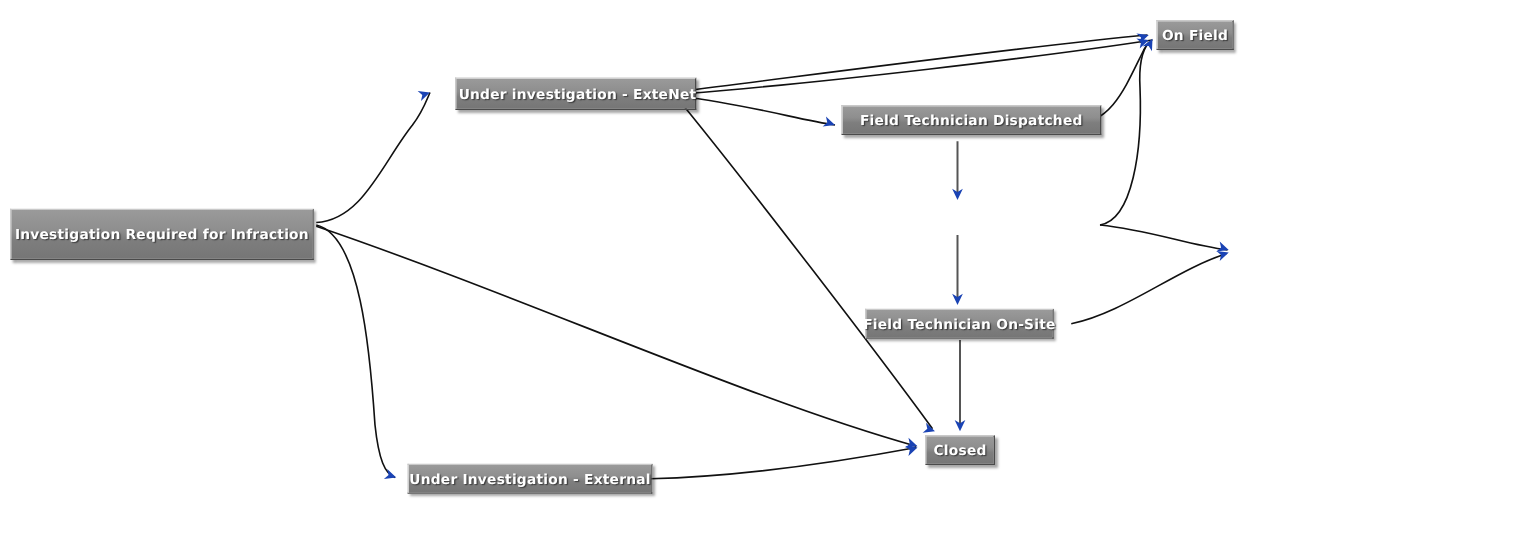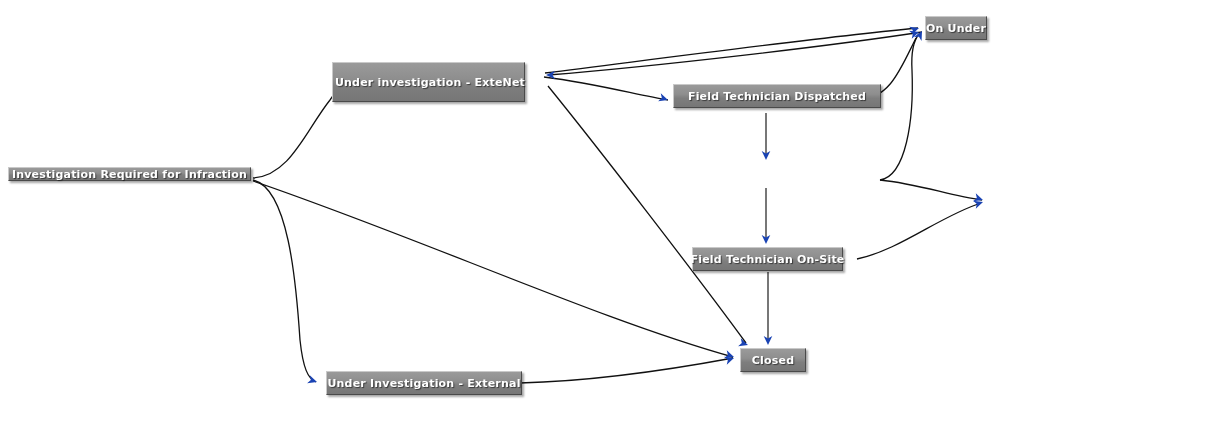--- a/index.html
+++ b/index.html
@@ -84,43 +84,43 @@
       <path d="M 880,180 C 920,184 950,196 982,200" fill="none" stroke="#111111" stroke-width="1.3"></path>
       <polygon points="0,0 -9,-4.285714285714286 -6.4799999999999995,0 -9,4.285714285714286" fill="#1a43b4" transform="translate(983,200) rotate(18)"></polygon>
       <path d="M 857,259 C 900,250 940,216 981,203" fill="none" stroke="#111111" stroke-width="1.3"></path>
       <polygon points="0,0 -9,-4.285714285714286 -6.4799999999999995,0 -9,4.285714285714286" fill="#1a43b4" transform="translate(983,202) rotate(-18)"></polygon>
       <path d="M 768,272 L 768,340" fill="none" stroke="#555555" stroke-width="1.6"></path>
       <polygon points="0,0 -9,-4.285714285714286 -6.4799999999999995,0 -9,4.285714285714286" fill="#1a43b4" transform="translate(768,345) rotate(90)"></polygon>
       <path d="M 520,383 C 600,381 690,366 733,358" fill="none" stroke="#111111" stroke-width="1.3"></path>
       <polygon points="0,0 -9,-4.285714285714286 -6.4799999999999995,0 -9,4.285714285714286" fill="#1a43b4" transform="translate(734,358) rotate(-18)"></polygon>
     </svg>
 
-  <div class="node" style="left: 8px; top: 167px; width: 243px; height: 14px;">
+  <div class="node" style="left: 8px; top: 167px; width: 243px; height: 41px;">
     <span class="node-label">Investigation Required for Infraction</span>
   </div>
 
-  <div class="node" style="left: 332px; top: 62px; width: 193px; height: 40px; padding-left: 12px;">
+  <div class="node" style="left: 364px; top: 62px; width: 193px; height: 26px; padding-left: 12px;">
     <span class="node-label">Under investigation - ExteNet</span>
   </div>
 
   <div class="node" style="left: 673px; top: 84px; width: 208px; height: 24px;">
     <span class="node-label">Field Technician Dispatched</span>
   </div>
 
   <div class="node" style="left: 925px; top: 16px; width: 62px; height: 24px;">
-    <span class="node-label">On Under</span>
+    <span class="node-label">On Field</span>
   </div>
 
 
 
   <div class="node" style="left: 692px; top: 247px; width: 151px; height: 24px;">
     <span class="node-label">Field Technician On-Site</span>
   </div>
 
-  <div class="node" style="left: 740px; top: 348px; width: 66px; height: 24px;">
+  <div class="node" style="left: 740px; top: 348px; width: 56px; height: 24px;">
     <span class="node-label">Closed</span>
   </div>
 
   <div class="node" style="left: 326px; top: 371px; width: 196px; height: 24px;">
     <span class="node-label">Under Investigation - External</span>
   </div>
 
 </div>
 
 </body></html>

